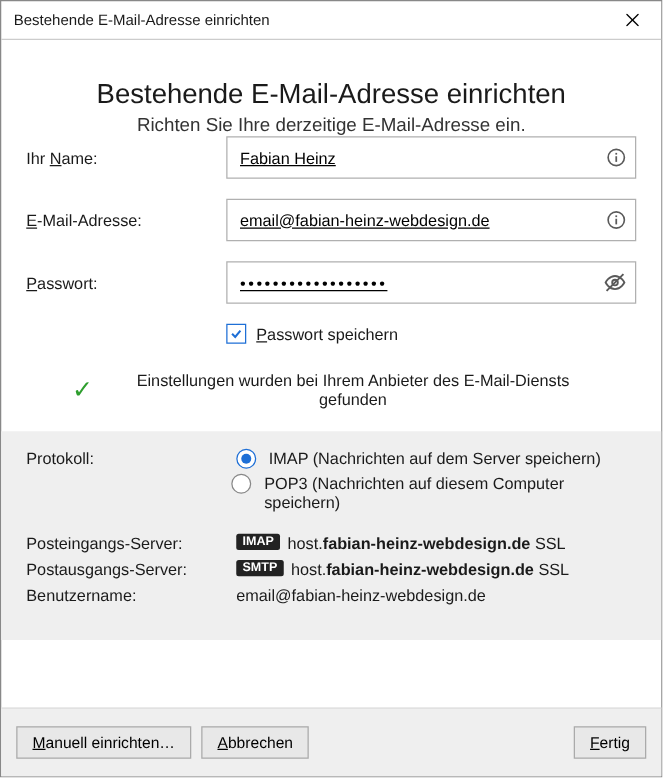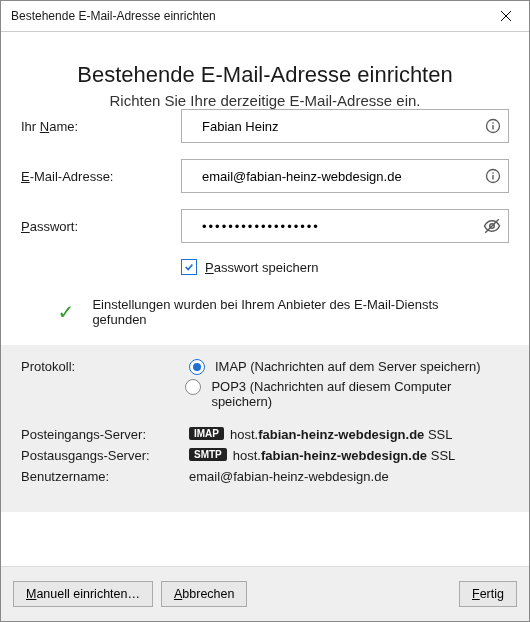--- a/index.html
+++ b/index.html
@@ -10,29 +10,29 @@
   .titlebar .close svg{width:10px;height:10px;stroke:#000;stroke-width:1;}
   .content{flex:1;padding:20px 20px 10px 20px;display:flex;flex-direction:column;}
   .hdr{text-align:center;margin-top:10px;}
   .hdr h1{font-size:22px;font-weight:400;margin:0 0 4px 0;}
   .hdr .sub{font-size:15px;color:#333;}
   .form{}
   .row{display:flex;align-items:center;margin-bottom:16px;}
   .row label{width:160px;font-size:13px;}
   .row label .ul{text-decoration:underline;}
   .field{flex:1;position:relative;}
-  .field input[type=text],.field input[type=password]{width:100%;height:34px;box-sizing:border-box;border:1px solid #b0b0b0;padding:0 34px 0 20px;font-size:13px;font-family:inherit;}
+  .field input[type=text],.field input[type=password]{width:100%;height:34px;box-sizing:border-box;border:1px solid #b0b0b0;padding:0 34px 0 10px;font-size:13px;font-family:inherit;text-decoration:underline;}
   .field .endicon{position:absolute;right:8px;top:50%;transform:translateY(-50%);color:#5a5a5a;display:flex;}
   .chkrow{display:flex;align-items:center;margin-left:160px;margin-top:4px;}
   .chk{width:14px;height:14px;border:1px solid #1e6fd6;display:inline-flex;align-items:center;justify-content:center;margin-right:8px;background:#fff;}
   .chk svg{width:10px;height:10px;stroke:#1e6fd6;stroke-width:2;fill:none;}
   .chklabel .ul{text-decoration:underline;}
   .status{display:flex;align-items:center;justify-content:center;margin:22px 0 18px 0;gap:18px;}
   .status .check{color:#2e9e2e;font-size:20px;line-height:1;}
-  .status .msg{text-align:left;font-size:13px;max-width:380px;}
+  .status .msg{text-align:center;font-size:13px;max-width:380px;}
   .settings{background:#efefef;margin:0 -20px;padding:14px 20px 22px 20px;font-size:13px;}
   .srow{display:flex;align-items:flex-start;margin-bottom:6px;}
   .srow .slabel{width:168px;}
   .radios .srow{margin-bottom:4px;}
   .radio{width:14px;height:14px;border:1px solid #888;border-radius:50%;display:inline-flex;align-items:center;justify-content:center;margin-right:10px;background:#fff;flex-shrink:0;}
   .radio.sel{border-color:#1e6fd6;}
   .radio.sel .dot{width:8px;height:8px;background:#1e6fd6;border-radius:50%;}
   .servers{margin-top:18px;}
   .servers .srow{margin-bottom:6px;}
   .badge{display:inline-block;background:#222;color:#fff;font-size:10px;font-weight:700;padding:1px 5px;border-radius:2px;margin-right:6px;}

